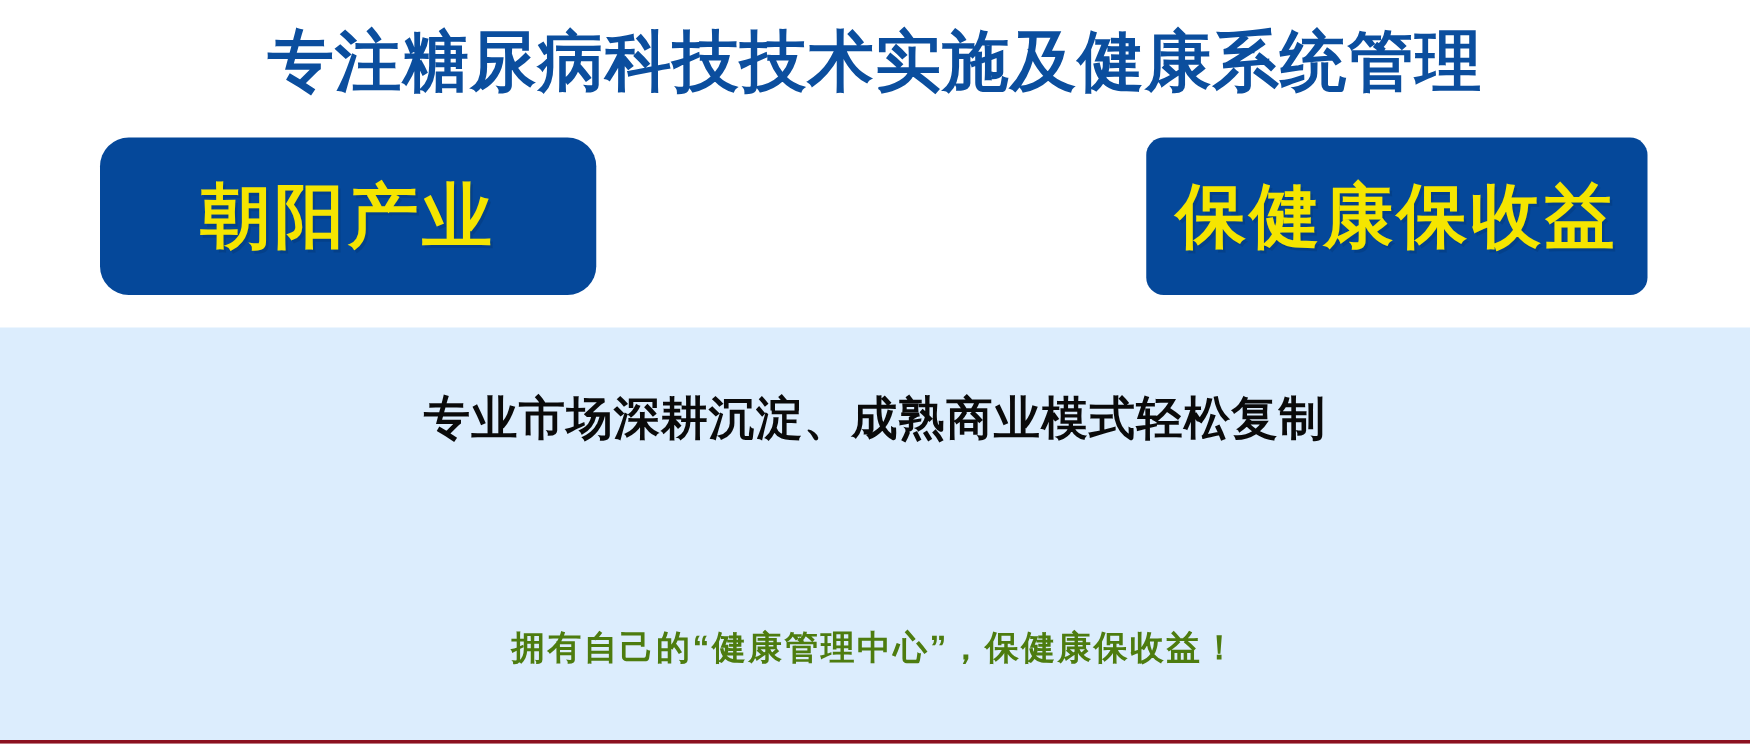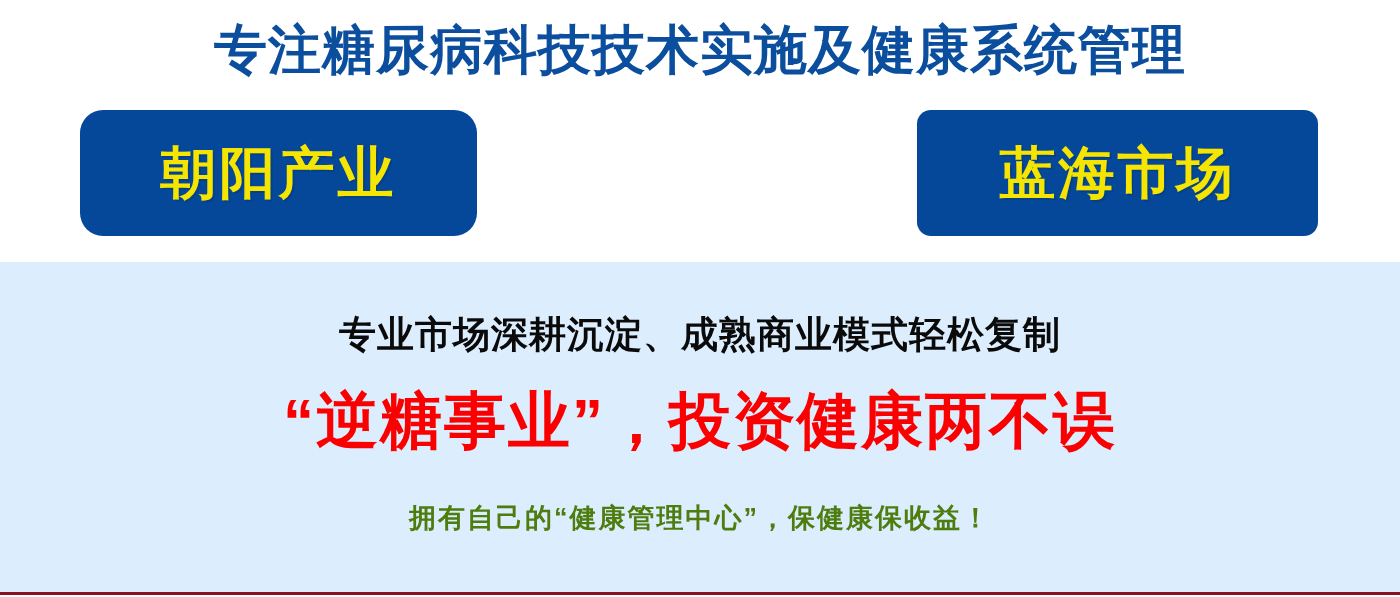--- a/index.html
+++ b/index.html
@@ -161,31 +161,30 @@
     <div class="headline">专注糖尿病科技技术实施及健康系统管理</div>
 
     <div class="badge-row">
 
       <div class="badge badge-1">
         <span class="badge-label">朝阳产业</span>
       </div>
 
 
       <div class="badge badge-3">
-        <span class="badge-label">蓝海市场</span>
+        <span class="badge-label">保健康保收益</span>
       </div>
 
     </div>
   </div>
 
   <div class="blue-section">
 
     <div class="sub-head">专业市场深耕沉淀、成熟商业模式轻松复制</div>
 
-    <div class="slogan">“逆糖事业”，投资健康两不误</div>
 
     <div class="tagline">拥有自己的“健康管理中心”，保健康保收益！</div>
 
   </div>
 
   <div class="bottom-rule"></div>
   <div class="bottom-strip"></div>
 
 </div>
 

